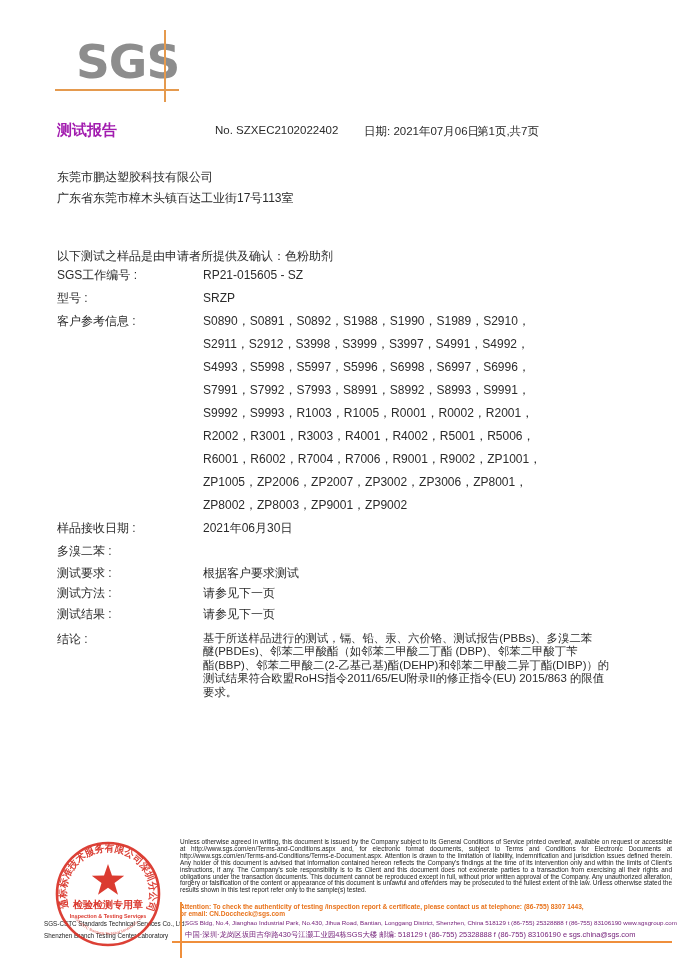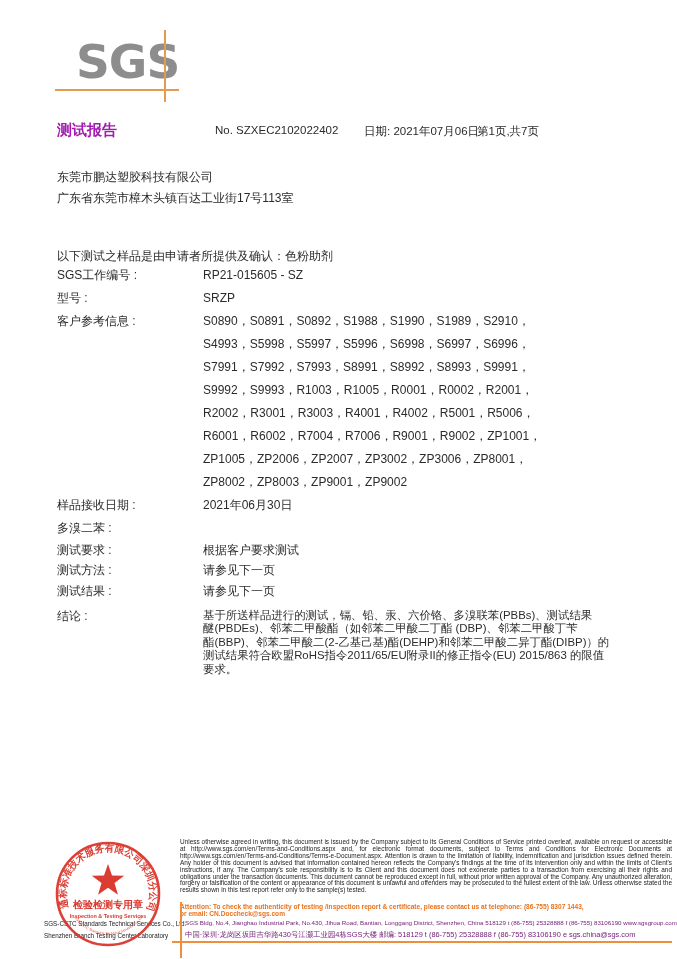--- a/index.html
+++ b/index.html
@@ -82,20 +82,21 @@
       <div class="field-value">RP21-015605 - SZ</div>
     </div>
     <div class="field-row">
       <div class="field-label">型号 :</div>
       <div class="field-value">SRZP</div>
     </div>
     <div class="field-row">
       <div class="field-label">客户参考信息 :</div>
       <div class="field-value ref-lines">
           <div>S0890，S0891，S0892，S1988，S1990，S1989，S2910，</div>
+          <div>S2911，S2912，S3998，S3999，S3997，S4991，S4992，</div>
           <div>S4993，S5998，S5997，S5996，S6998，S6997，S6996，</div>
           <div>S7991，S7992，S7993，S8991，S8992，S8993，S9991，</div>
           <div>S9992，S9993，R1003，R1005，R0001，R0002，R2001，</div>
           <div>R2002，R3001，R3003，R4001，R4002，R5001，R5006，</div>
           <div>R6001，R6002，R7004，R7006，R9001，R9002，ZP1001，</div>
           <div>ZP1005，ZP2006，ZP2007，ZP3002，ZP3006，ZP8001，</div>
           <div>ZP8002，ZP8003，ZP9001，ZP9002</div>
         </div>
     </div>
     <div class="field-row">
@@ -113,21 +114,21 @@
       <div class="field-label">测试方法 :</div>
       <div class="field-value">请参见下一页</div>
     </div>
     <div class="field-row">
       <div class="field-label">测试结果 :</div>
       <div class="field-value">请参见下一页</div>
     </div>
     <div class="field-row conclusion-row">
       <div class="field-label">结论 :</div>
       <div class="field-value conclusion-lines">
-          <div>基于所送样品进行的测试，镉、铅、汞、六价铬、多溴联苯(PBBs)、测试结果</div>
+          <div>基于所送样品进行的测试，镉、铅、汞、六价铬、测试报告(PBBs)、多溴二苯</div>
           <div>醚(PBDEs)、邻苯二甲酸酯（如邻苯二甲酸二丁酯 (DBP)、邻苯二甲酸丁苄</div>
           <div>酯(BBP)、邻苯二甲酸二(2-乙基己基)酯(DEHP)和邻苯二甲酸二异丁酯(DIBP)）的</div>
           <div>测试结果符合欧盟RoHS指令2011/65/EU附录II的修正指令(EU) 2015/863 的限值</div>
           <div>要求。</div>
         </div>
     </div>
   </div>
 
   <div class="legal">Unless otherwise agreed in writing, this document is issued by the Company subject to its General Conditions of Service printed overleaf, available on request or accessible at http://www.sgs.com/en/Terms-and-Conditions.aspx and, for electronic format documents, subject to Terms and Conditions for Electronic Documents at http://www.sgs.com/en/Terms-and-Conditions/Terms-e-Document.aspx. Attention is drawn to the limitation of liability, indemnification and jurisdiction issues defined therein. Any holder of this document is advised that information contained hereon reflects the Company's findings at the time of its intervention only and within the limits of Client's instructions, if any. The Company's sole responsibility is to its Client and this document does not exonerate parties to a transaction from exercising all their rights and obligations under the transaction documents. This document cannot be reproduced except in full, without prior written approval of the Company. Any unauthorized alteration, forgery or falsification of the content or appearance of this document is unlawful and offenders may be prosecuted to the fullest extent of the law. Unless otherwise stated the results shown in this test report refer only to the sample(s) tested.</div>
   <div class="attention">

